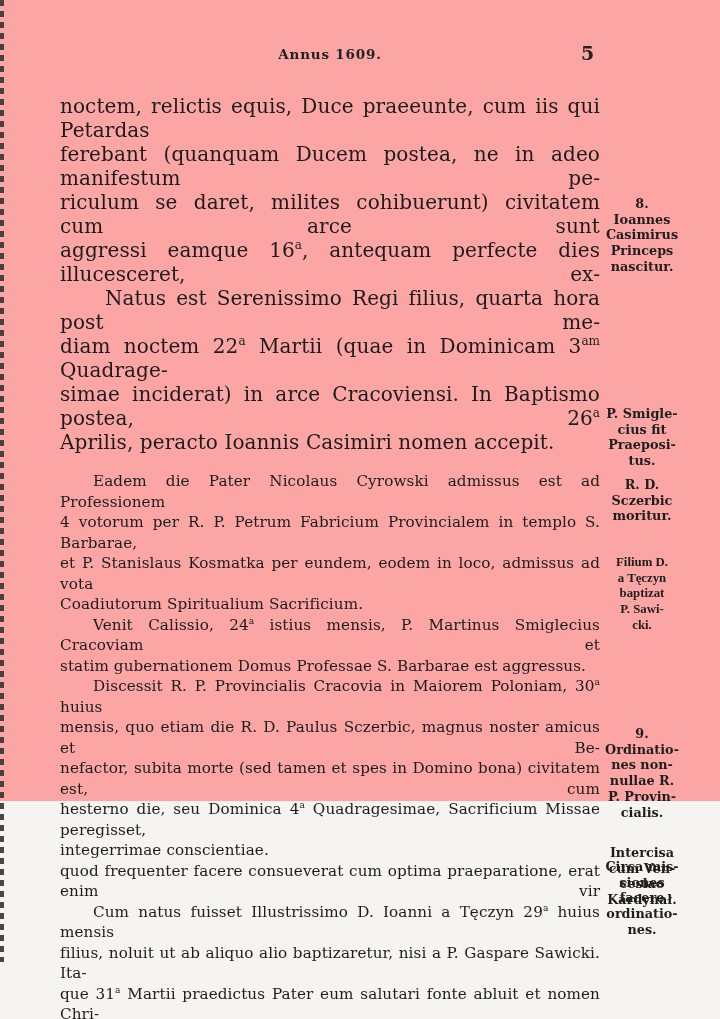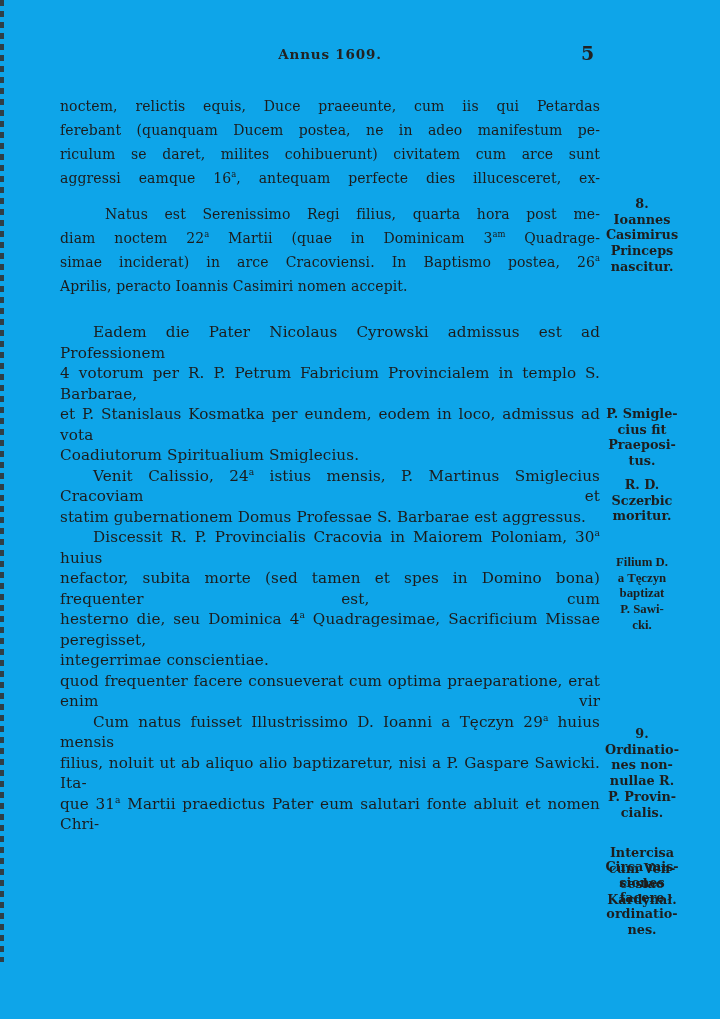--- a/index.html
+++ b/index.html
@@ -4,22 +4,22 @@
 <style>
   html, body { margin: 0; padding: 0; }
   body {
     width: 720px; height: 1019px;
     background: #f5f4f1;
     font-family: "DejaVu Serif", "Liberation Serif", serif;
     overflow: hidden;
   }
   .page {
     position: relative;
-    width: 720px; height: 1019px;
-    background: #0ea5e9;
+    width: 720px; height: 801px;
+    background: #fca5a5;
     color: #1d1d1d;
   }
   
   .scan-edge {
     position: absolute; left: 0; top: 0; width: 4px; height: 962px;
     background: repeating-linear-gradient(180deg,
       #343434 0px, #343434 6px,
       rgba(0,0,0,0) 6px, rgba(0,0,0,0) 11px);
     opacity: 0.9;
   }
@@ -31,24 +31,24 @@
   }
   .page-number {
     position: absolute; left: 581px; top: 42px;
     font-size: 19px; font-weight: bold; color: #222;
   }
   .text-block {
     position: absolute; left: 60px; top: 94px; width: 540px;
     color: #1c1c1c;
   }
   .para { margin: 0; }
-  .para.large { font-size: 14px; line-height: 24px; letter-spacing: 0.1px; }
+  .para.large { font-size: 20px; line-height: 24px; letter-spacing: 0.1px; }
   .para.small { font-size: 15.2px; line-height: 20.5px; letter-spacing: 0.1px; }
-  .para.large + .para.small { margin-top: 24px; }
-  .para.large.indent .line:first-child { text-indent: 45px; margin-top: 12px; }
+  .para.large + .para.small { margin-top: 17px; }
+  .para.large.indent .line:first-child { text-indent: 45px; }
   .para.small.indent .line:first-child { text-indent: 33px; }
   .line {
     text-align: justify;
     text-align-last: justify;
     white-space: normal;
   }
   .line.final { text-align-last: left; }
   sup { font-size: 60%; line-height: 0; vertical-align: super; letter-spacing: 0; }
   .margin-notes {
     position: absolute; left: 0; top: 0; width: 720px; height: 1019px;
@@ -78,29 +78,30 @@
       <div class="para large indent">
         <div class="line">Natus est Serenissimo Regi filius, quarta hora post me-</div>
         <div class="line">diam noctem 22<sup>a</sup> Martii (quae in Dominicam 3<sup>am</sup> Quadrage-</div>
         <div class="line">simae inciderat) in arce Cracoviensi. In Baptismo postea, 26<sup>a</sup></div>
         <div class="line final">Aprilis, peracto Ioannis Casimiri nomen accepit.</div>
       </div>
       <div class="para small indent">
         <div class="line">Eadem die Pater Nicolaus Cyrowski admissus est ad Professionem</div>
         <div class="line">4 votorum per R. P. Petrum Fabricium Provincialem in templo S. Barbarae,</div>
         <div class="line">et P. Stanislaus Kosmatka per eundem, eodem in loco, admissus ad vota</div>
-        <div class="line final">Coadiutorum Spiritualium Smiglecius.</div>
+        <div class="line final">Coadiutorum Spiritualium Sacrificium.</div>
       </div>
       <div class="para small indent">
         <div class="line">Venit Calissio, 24<sup>a</sup> istius mensis, P. Martinus Smiglecius Cracoviam et</div>
         <div class="line final">statim gubernationem Domus Professae S. Barbarae est aggressus.</div>
       </div>
       <div class="para small indent">
         <div class="line">Discessit R. P. Provincialis Cracovia in Maiorem Poloniam, 30<sup>a</sup> huius</div>
-        <div class="line">nefactor, subita morte (sed tamen et spes in Domino bona) frequenter est, cum</div>
+        <div class="line">mensis, quo etiam die R. D. Paulus Sczerbic, magnus noster amicus et Be-</div>
+        <div class="line">nefactor, subita morte (sed tamen et spes in Domino bona) civitatem est, cum</div>
         <div class="line">hesterno die, seu Dominica 4<sup>a</sup> Quadragesimae, Sacrificium Missae peregisset,</div>
         <div class="line final">integerrimae conscientiae.</div>
         <div class="line">quod frequenter facere consueverat cum optima praeparatione, erat enim vir</div>
       </div>
       <div class="para small indent">
         <div class="line">Cum natus fuisset Illustrissimo D. Ioanni a Tęczyn 29<sup>a</sup> huius mensis</div>
         <div class="line">filius, noluit ut ab aliquo alio baptizaretur, nisi a P. Gaspare Sawicki. Ita-</div>
         <div class="line">que 31<sup>a</sup> Martii praedictus Pater eum salutari fonte abluit et nomen Chri-</div>
       </div>
     </div>

